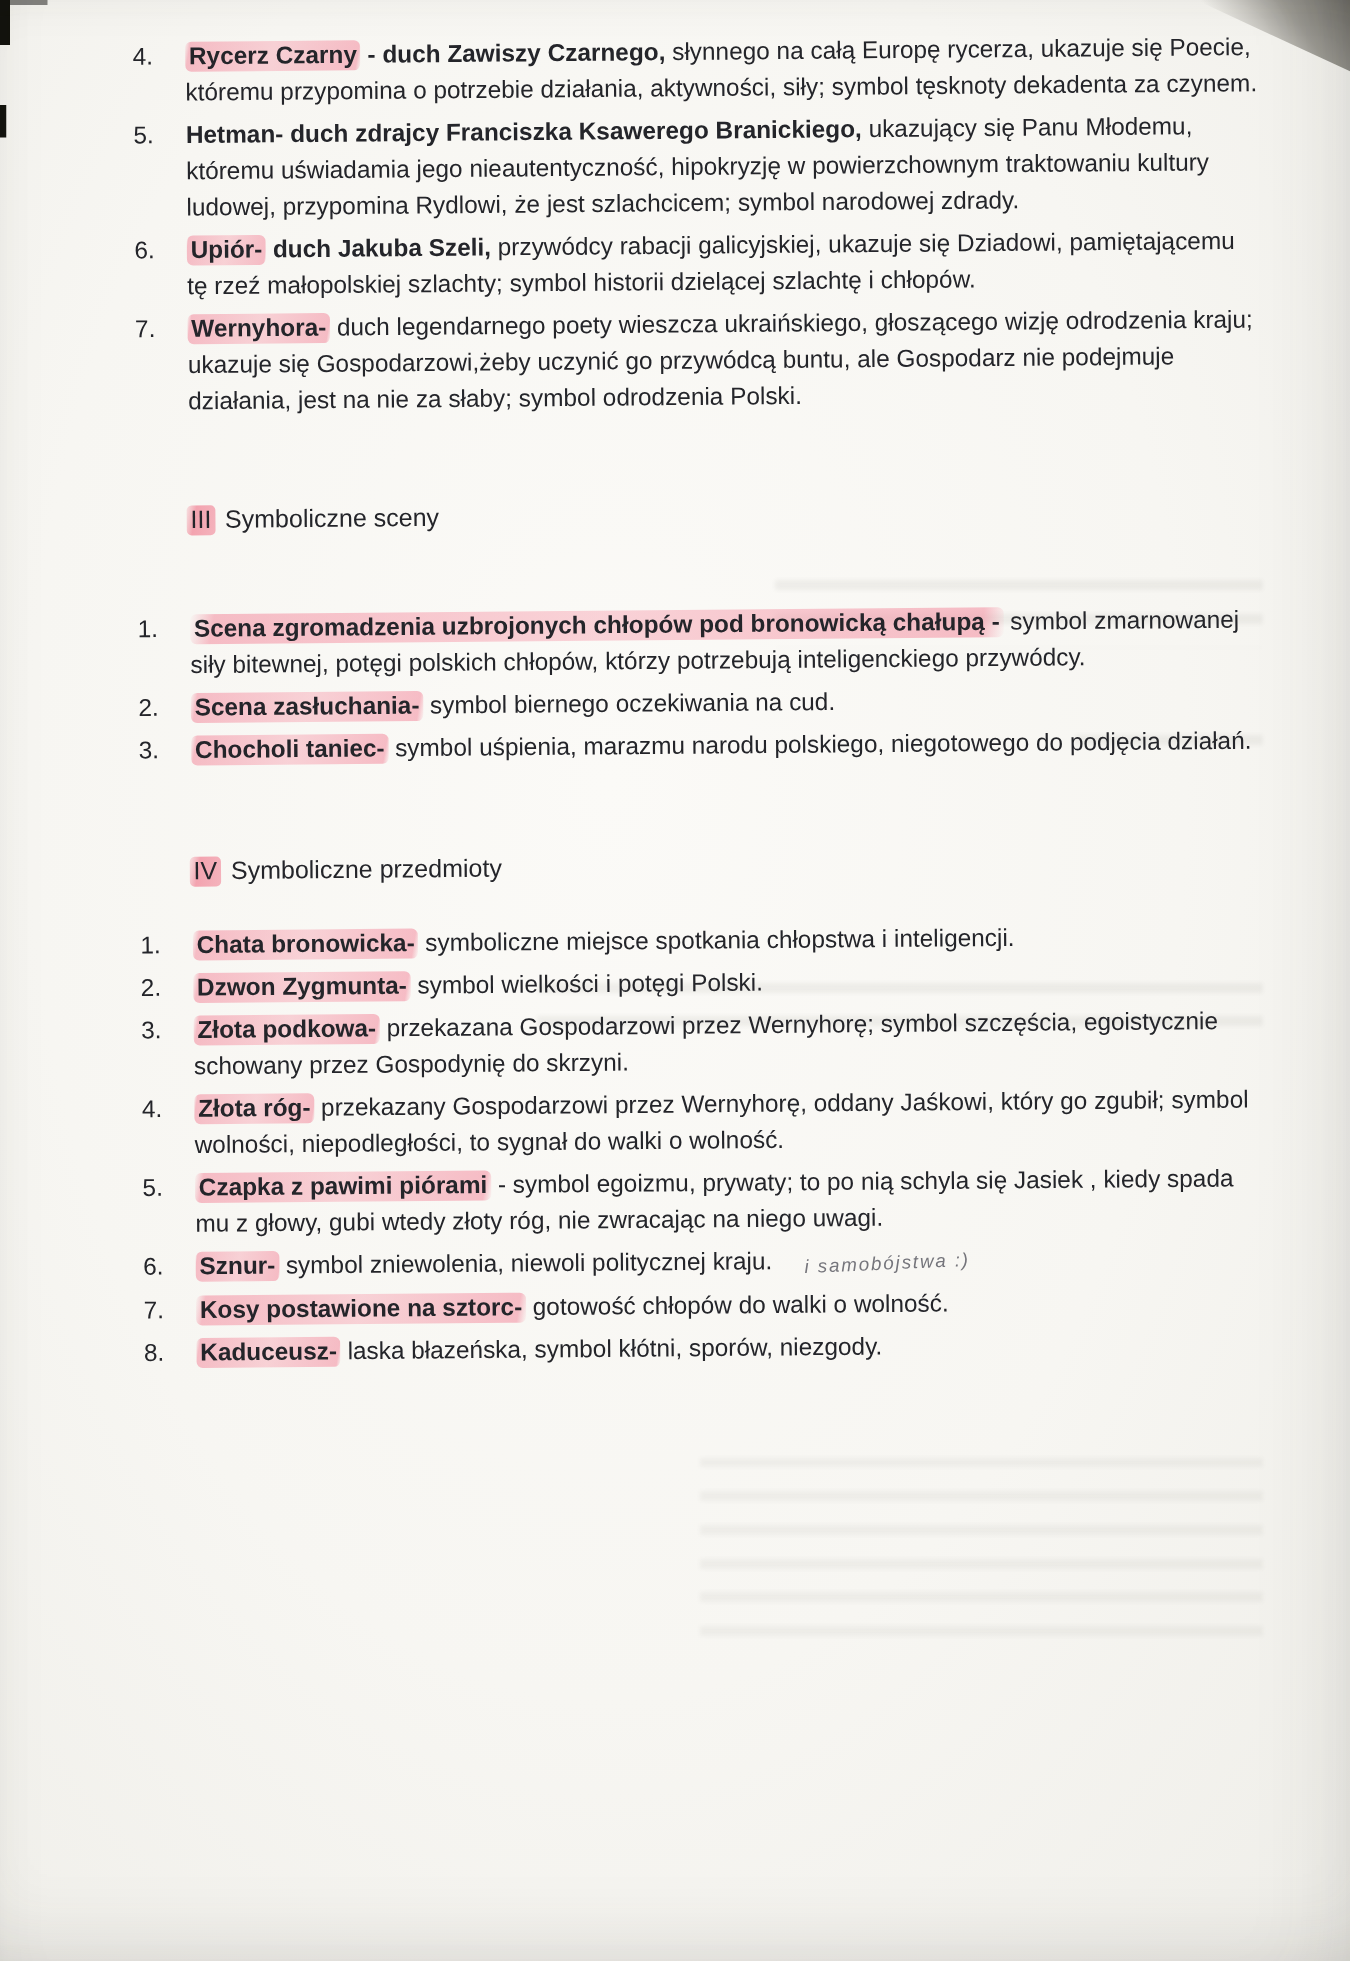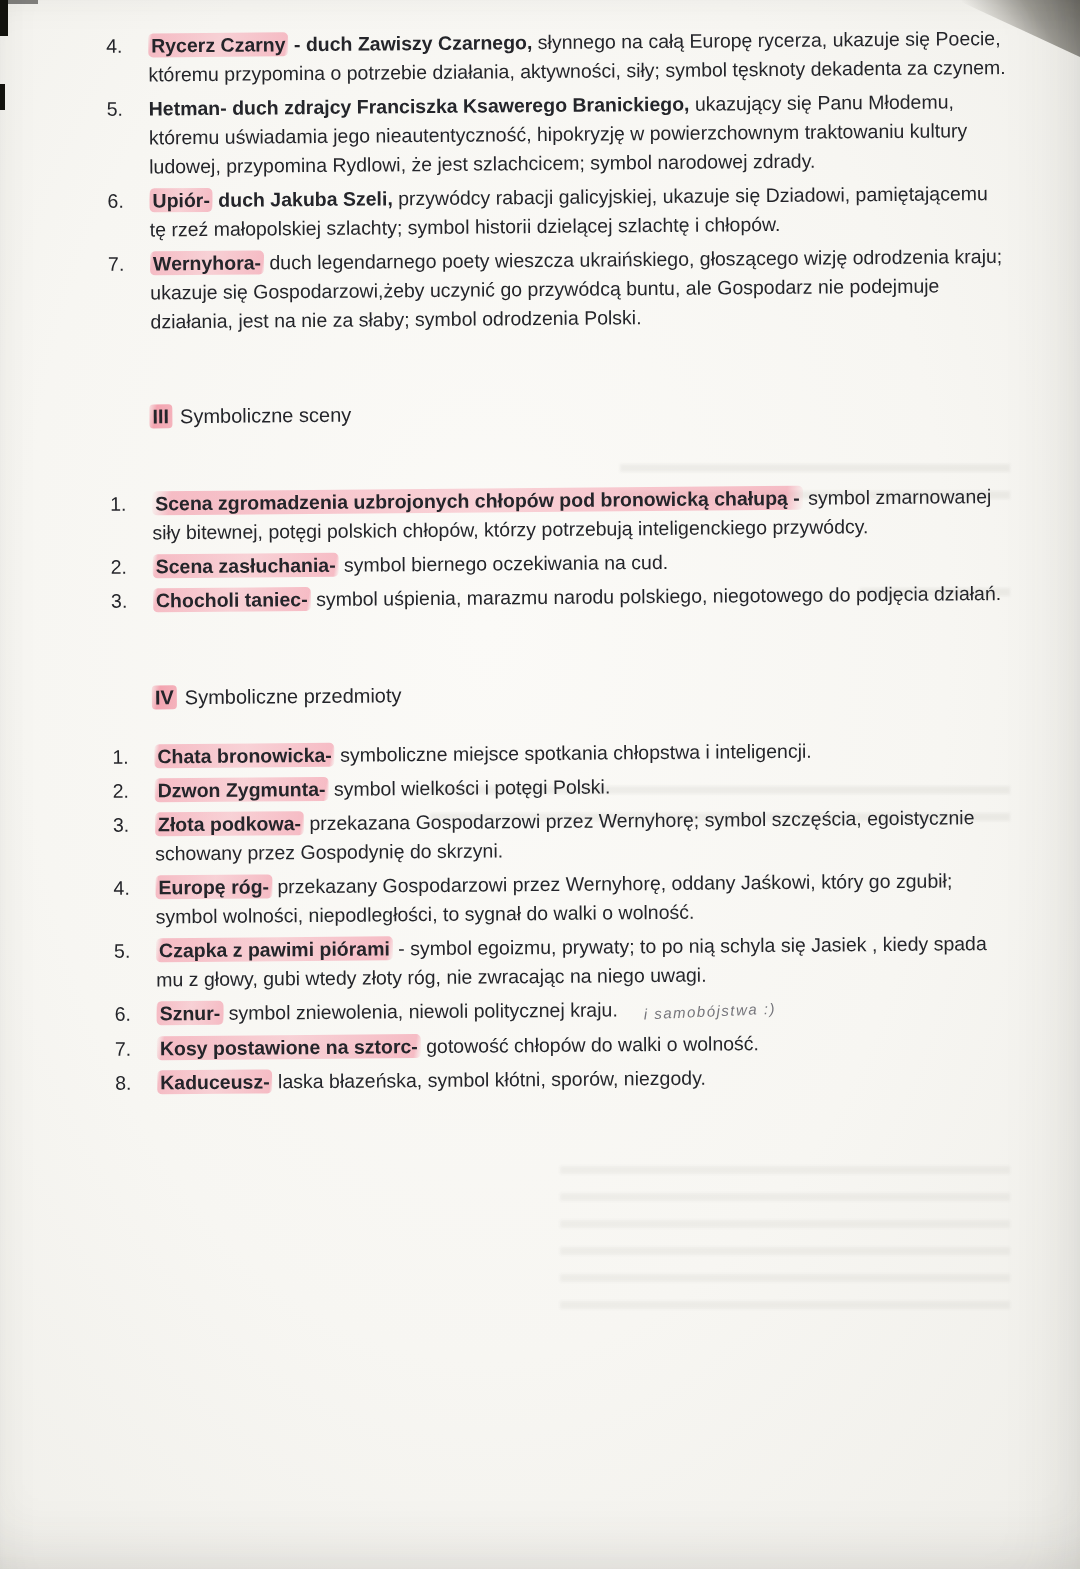--- a/index.html
+++ b/index.html
@@ -59,21 +59,21 @@
       rgba(243,139,158,.55) 3%,
       rgba(247,156,172,.42) 50%,
       rgba(243,139,158,.55) 97%,
       rgba(243,139,158,0) 100%);
     border-radius:5px;padding:1px 3px;
     box-decoration-break:clone;-webkit-box-decoration-break:clone;
   }
   .heading{margin-left:146px;font-size:20px;}
   .heading .numeral{
     background:linear-gradient(100deg, rgba(240,112,134,.15), rgba(240,112,134,.62) 30%, rgba(240,112,134,.5));
-    border-radius:4px;padding:1px 3px;font-weight:bold;
+    border-radius:4px;padding:1px 3px;
   }
   .heading .title{margin-left:8px;}
   
   .sec-0{margin-bottom:66px;}
   .sec-1{margin-bottom:58px;}
   .sec-2{margin-bottom:68px;}
   .sec-3{margin-bottom:30px;}
   .sec-4{margin-bottom:0;}
   .handwritten{
     display:inline-block;font-style:italic;font-size:15px;color:#55555e;
@@ -138,21 +138,21 @@
         <div class="row">
           <span class="num">2.</span>
           <span class="body"><span class="lead hl">Dzwon Zygmunta-</span><span class="rest"> symbol wielkości i potęgi Polski.</span></span>
         </div>
         <div class="row">
           <span class="num">3.</span>
           <span class="body"><span class="lead hl">Złota podkowa-</span><span class="rest"> przekazana Gospodarzowi przez Wernyhorę; symbol szczęścia, egoistycznie schowany przez Gospodynię do skrzyni.</span></span>
         </div>
         <div class="row">
           <span class="num">4.</span>
-          <span class="body"><span class="lead hl">Europę róg-</span><span class="rest"> przekazany Gospodarzowi przez Wernyhorę, oddany Jaśkowi, który go zgubił; symbol wolności, niepodległości, to sygnał do walki o wolność.</span></span>
+          <span class="body"><span class="lead hl">Złota róg-</span><span class="rest"> przekazany Gospodarzowi przez Wernyhorę, oddany Jaśkowi, który go zgubił; symbol wolności, niepodległości, to sygnał do walki o wolność.</span></span>
         </div>
         <div class="row">
           <span class="num">5.</span>
           <span class="body"><span class="lead hl">Czapka z pawimi piórami</span><span class="rest"> - symbol egoizmu, prywaty; to po nią schyla się Jasiek , kiedy spada mu z głowy, gubi wtedy złoty róg, nie zwracając na niego uwagi.</span></span>
         </div>
         <div class="row">
           <span class="num">6.</span>
           <span class="body"><span class="lead hl">Sznur-</span><span class="rest"> symbol zniewolenia, niewoli politycznej kraju.</span><span class="handwritten">i samobójstwa :)</span></span>
         </div>
         <div class="row">

